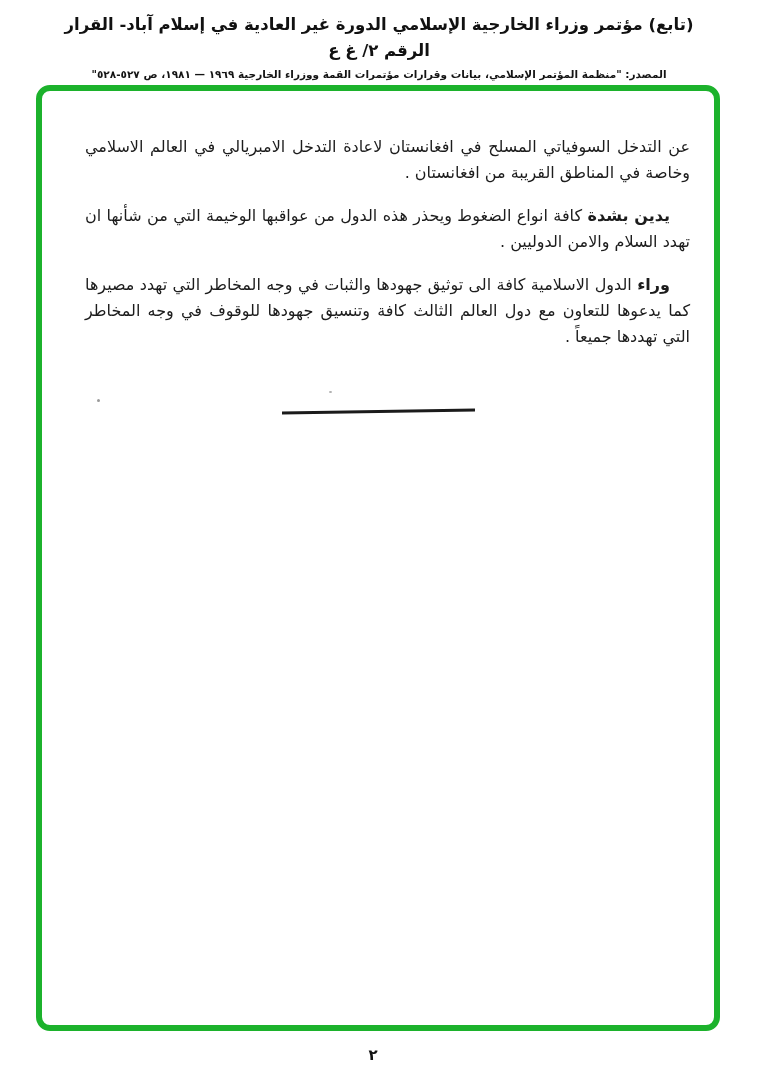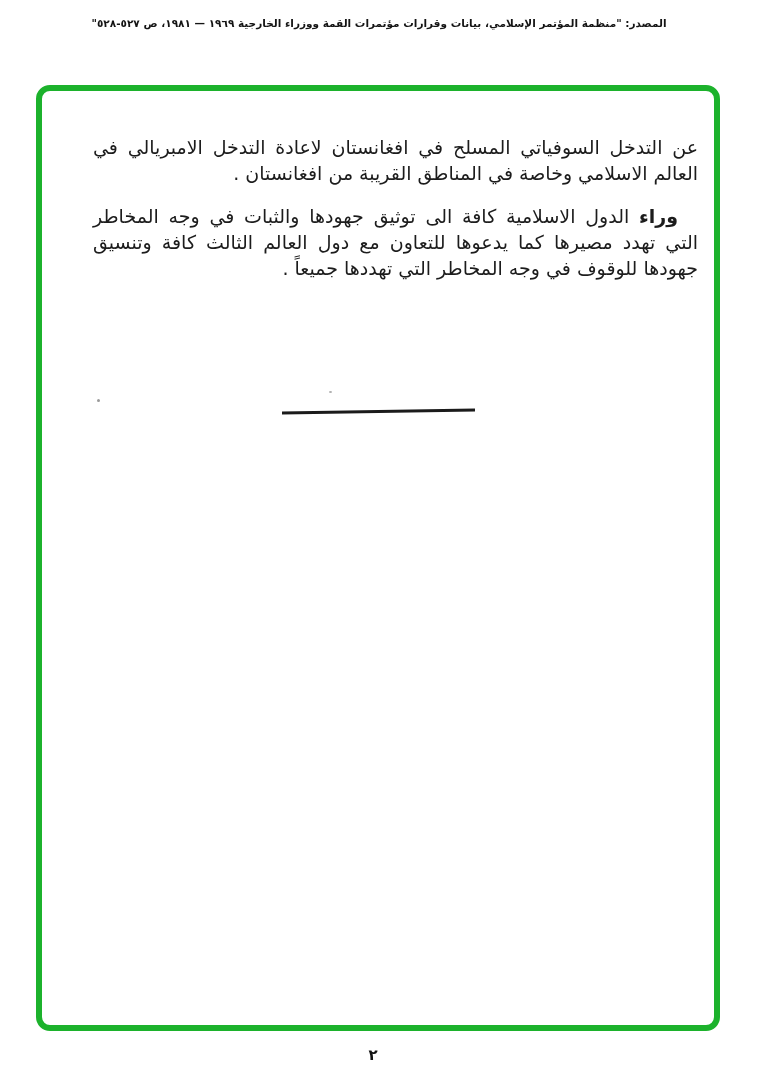--- a/index.html
+++ b/index.html
@@ -33,25 +33,25 @@
   .highlight-box {
     position: absolute;
     left: 36px; top: 85px;
     width: 672px; height: 934px;
     border: 6px solid #1cb22c;
     border-radius: 14px;
     background: transparent;
   }
   .body-text {
     position: absolute;
-    left: 93px; top: 134px;
+    left: 85px; top: 134px;
     width: 605px;
     direction: rtl;
     text-align: justify;
-    font-size: 19px;
+    font-size: 16px;
     line-height: 26px;
     color: #1c1c1c;
   }
   .para { margin: 0 0 17px 0; }
   .para.indented { text-indent: 20px; }
   .para b { font-weight: bold; }
   .divider-line {
     position: absolute;
     left: 282px; top: 410px;
     width: 193px; height: 2.5px;
@@ -68,28 +68,30 @@
     text-align: center;
     font-size: 15px;
     font-weight: bold;
     direction: rtl;
   }
 </style>
 </head>
 <body>
 
 <div class="page-header">
+  <div class="doc-title">(تابع) مؤتمر وزراء الخارجية الإسلامي الدورة غير العادية في إسلام آباد- القرار الرقم ٢/ غ ع</div>
   <div class="doc-source">المصدر: "منظمة المؤتمر الإسلامي، بيانات وقرارات مؤتمرات القمة ووزراء الخارجية ١٩٦٩ — ١٩٨١، ص ٥٢٧-٥٢٨"</div>
 </div>
 
 <div class="highlight-box" style="border-color: rgb(28, 178, 44);"></div>
 
 <div class="body-text">
   <p class="para"><b></b><span>عن التدخل السوفياتي المسلح في افغانستان لاعادة التدخل الامبريالي في العالم الاسلامي وخاصة في المناطق القريبة من افغانستان .</span></p>
 
+  <p class="para indented"><b>يدين بشدة</b><span> كافة انواع الضغوط ويحذر هذه الدول من عواقبها الوخيمة التي من شأنها ان تهدد السلام والامن الدوليين .</span></p>
 
 
   <p class="para indented"><b>وراء</b><span> الدول الاسلامية كافة الى توثيق جهودها والثبات في وجه المخاطر التي تهدد مصيرها كما يدعوها للتعاون مع دول العالم الثالث كافة وتنسيق جهودها للوقوف في وجه المخاطر التي تهددها جميعاً .</span></p>
 </div>
 
 <div class="divider-line"></div>
 <div class="speck speck-1"></div>
 <div class="speck speck-2"></div>
 
 <div class="page-number">٢</div>

